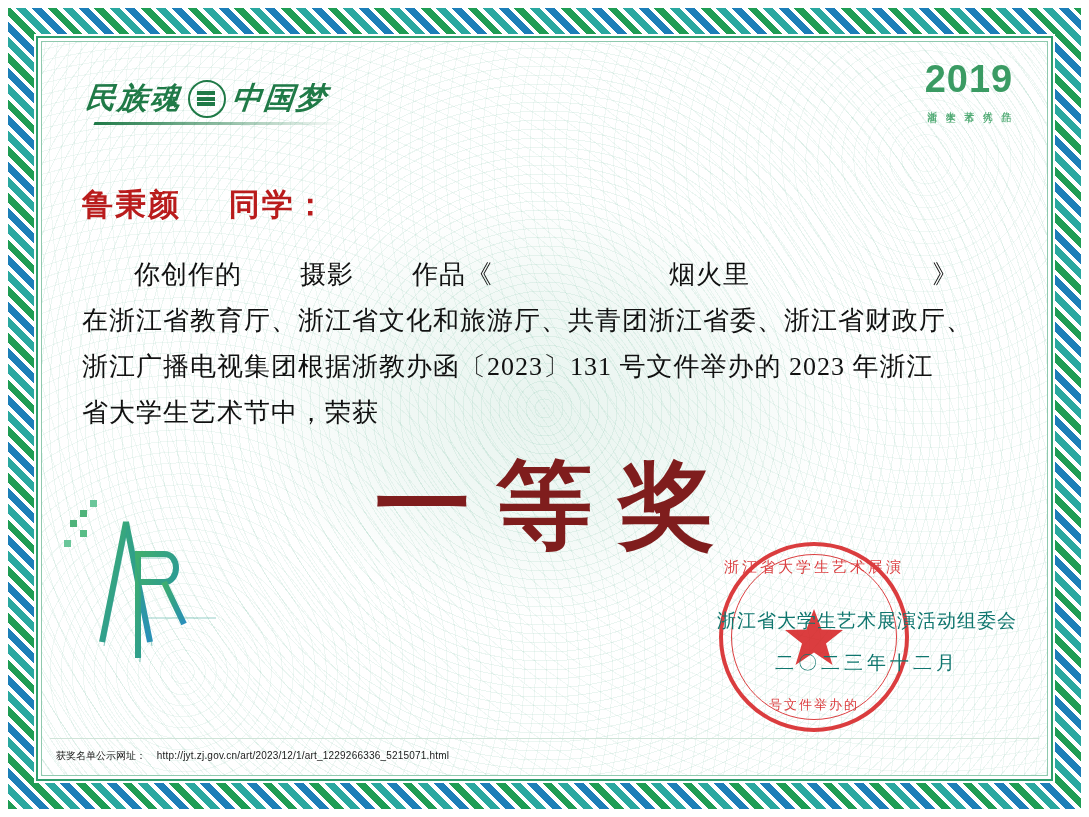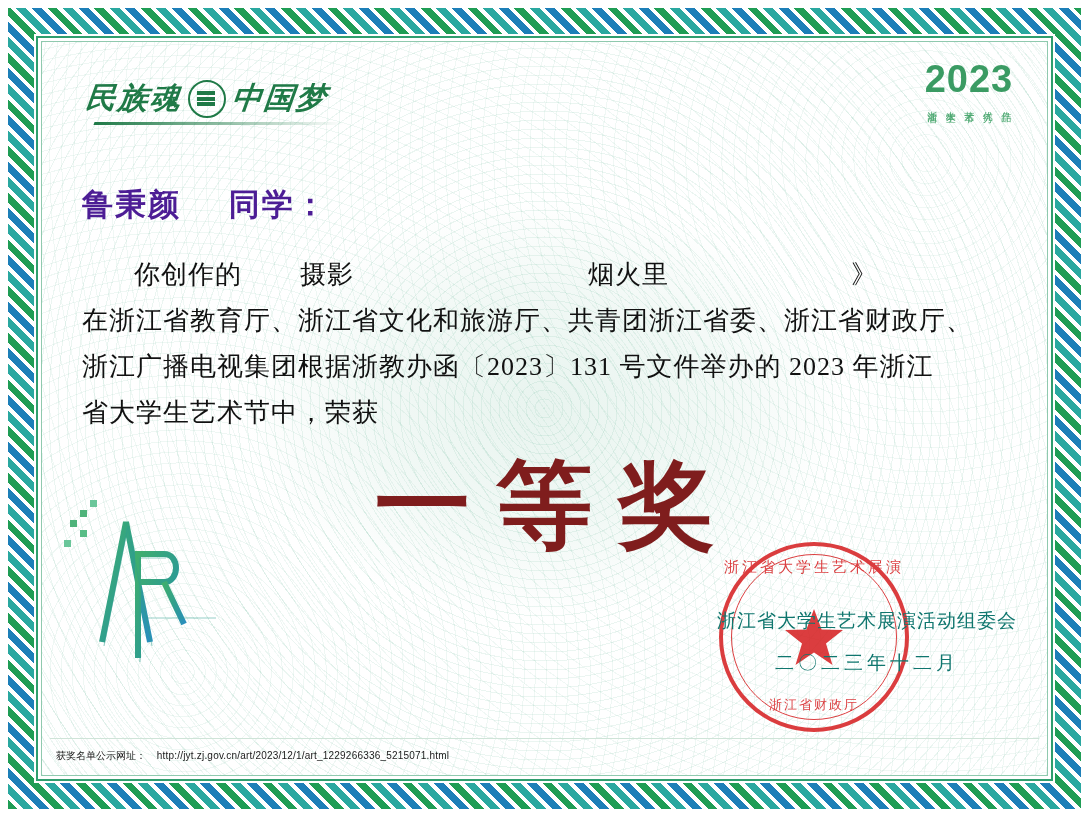--- a/index.html
+++ b/index.html
@@ -164,21 +164,21 @@
     letter-spacing: 1px;
   }
 
   
   .recipient {
     position: absolute;
     left: 40px;
     top: 142px;
     font-size: 31px;
     font-weight: bold;
-    color: #4c1d95;
+    color: #b91c1c;
     letter-spacing: 2px;
   }
   .recipient .name {
     margin-right: 38px;
   }
 
   .body {
     position: absolute;
     left: 40px;
     top: 210px;
@@ -308,41 +308,42 @@
   <div class="content">
 
     <div class="slogan">
       <span class="slogan-text">民族魂</span>
       <span class="slogan-emblem"></span>
       <span class="slogan-text">中国梦</span>
       <span class="slogan-underline"></span>
     </div>
 
     <div class="year-badge">
-      <div class="year-big">2023</div>
+      <div class="year-big">2019</div>
       <div class="year-sub">
         <span>浙江省</span>
         <span>大学生</span>
         <span>艺术节</span>
         <span>优秀</span>
         <span>作品</span>
       </div>
     </div>
 
     <div class="recipient">
       <span class="name">鲁秉颜</span>
       <span>同学：</span>
     </div>
 
     <div class="body">
       <div class="line1">
         <span>你创作的</span>
         <span class="g-med"></span>
         <span>摄影</span>
         <span class="g-med"></span>
+        <span>作品《</span>
         <span class="g-title"></span>
         <span>烟火里</span>
         <span class="g-tail"></span>
         <span>》</span>
       </div>
       <div>在浙江省教育厅、浙江省文化和旅游厅、共青团浙江省委、浙江省财政厅、</div>
       <div>浙江广播电视集团根据浙教办函〔2023〕131 号文件举办的 2023 年浙江</div>
       <div>省大学生艺术节中，荣获</div>
     </div>
 
@@ -382,21 +383,21 @@
     </div>
 
     <div class="seal">
       <div class="seal-ring-inner"></div>
       <div class="seal-top-text">浙江省大学生艺术展演</div>
       <div class="seal-star">
         <svg width="62" height="60" viewBox="0 0 62 60" xmlns="http://www.w3.org/2000/svg" aria-hidden="true">
           <polygon points="31,2 38.6,22.5 60,23 43,36.5 49.5,58 31,45.5 12.5,58 19,36.5 2,23 23.4,22.5" fill="#d61e20"></polygon>
         </svg>
       </div>
-      <div class="seal-bottom-text">浙江省财政厅</div>
+      <div class="seal-bottom-text">号文件举办的</div>
     </div>
 
     <div class="signature">
       <div>浙江省大学生艺术展演活动组委会</div>
       <div class="sign-date">二〇二三年十二月</div>
     </div>
 
     <div class="footer-rule"></div>
     <div class="footer">
       <span>获奖名单公示网址：</span>

